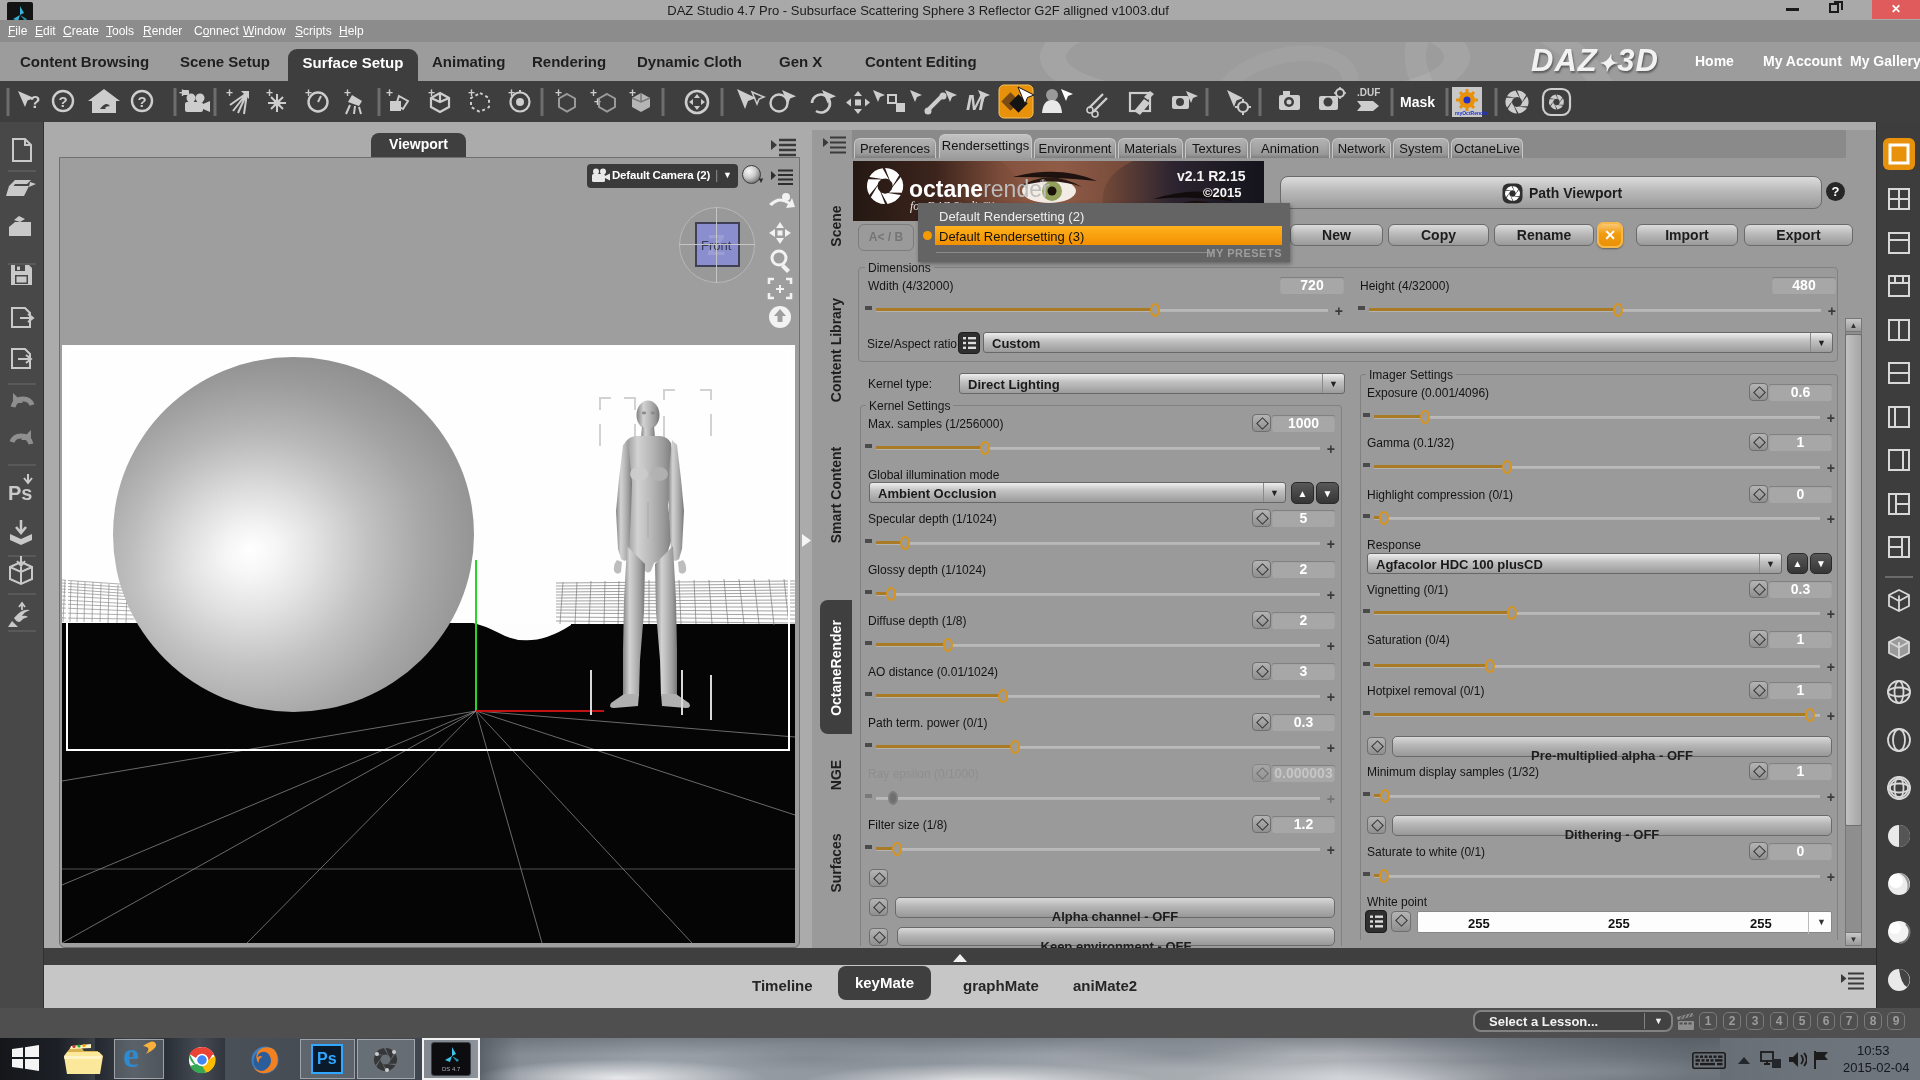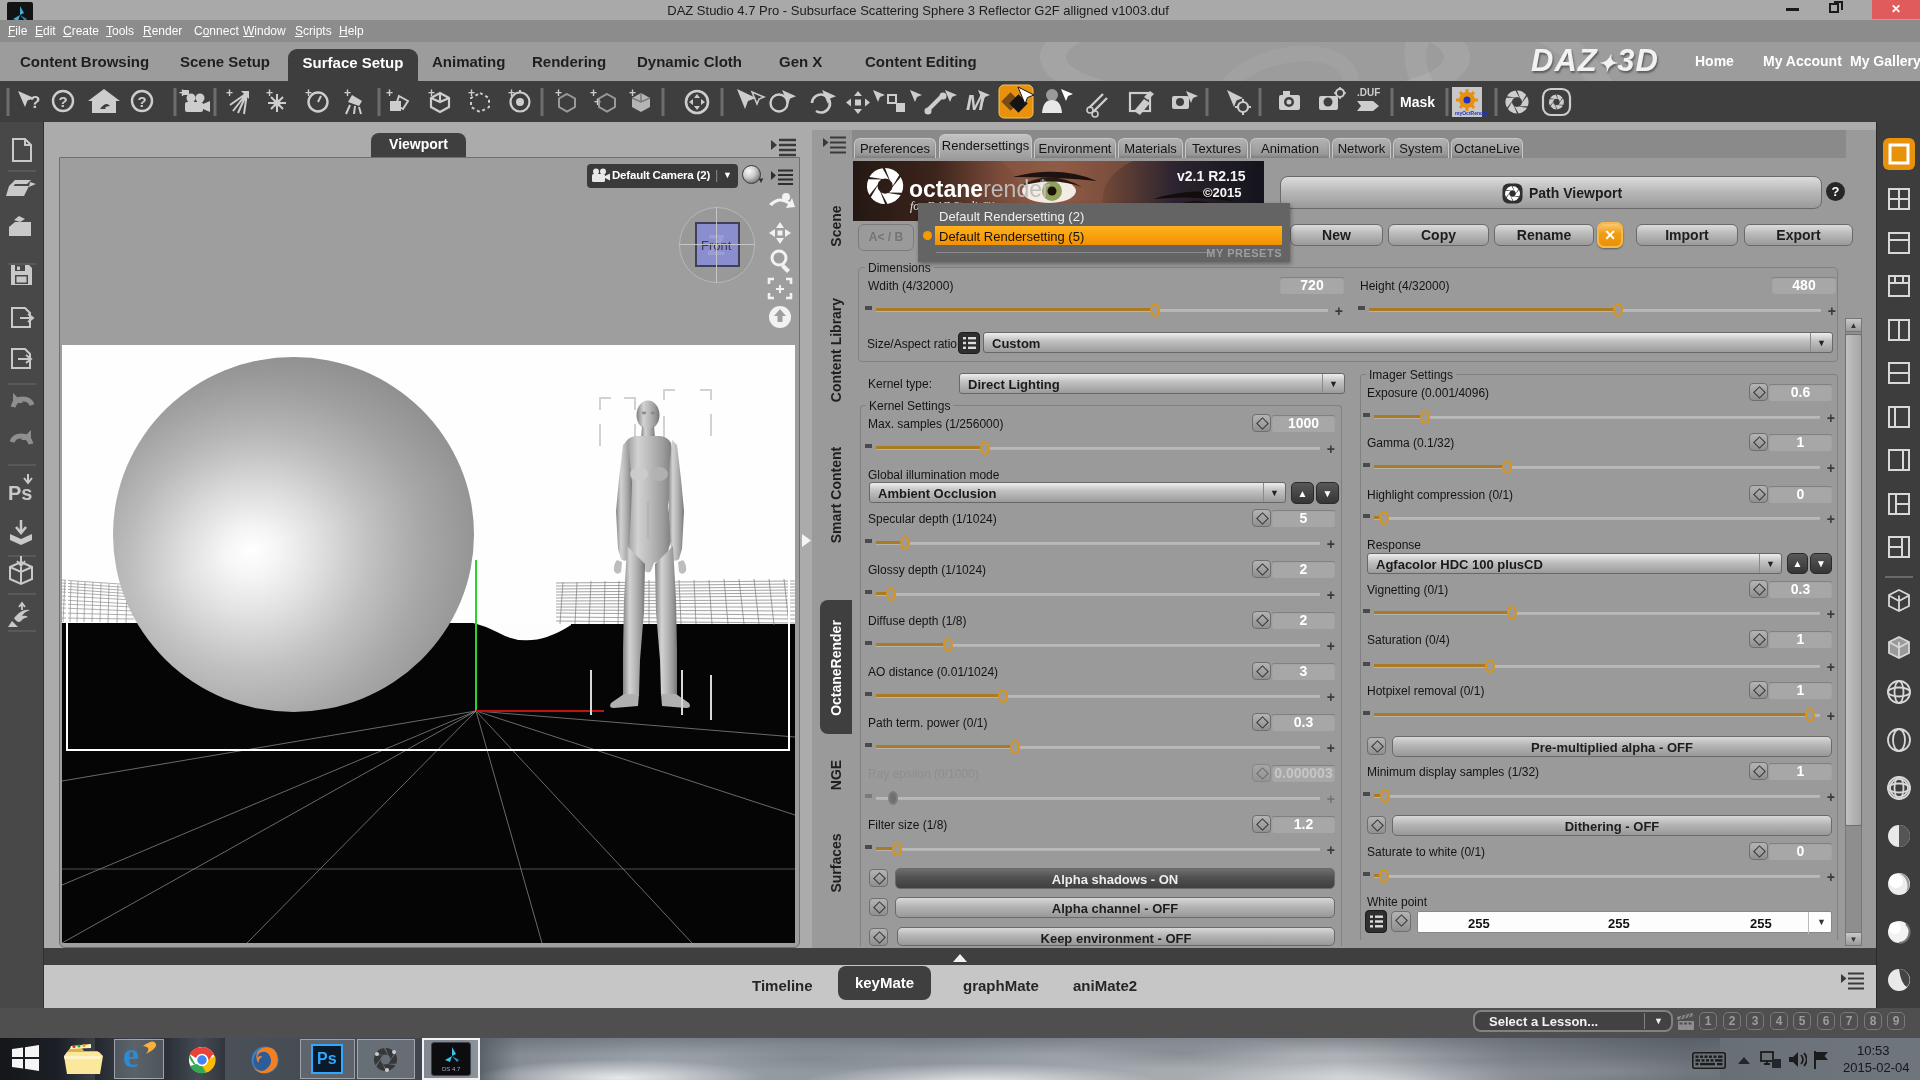--- a/index.html
+++ b/index.html
@@ -84,21 +84,21 @@
   .slider { position:absolute; height:16px; }
   .slider .minus { position:absolute; left:0; top:4px; width:7px; height:4px; background:#4a4a4a; }
   .slider .track { position:absolute; left:11px; right:15px; top:7px; height:2px; background:#b9b9b9;
     box-shadow:0 1px 0 rgba(255,255,255,.25); }
   .slider .fill { position:absolute; left:11px; top:6px; height:3px; background:#a97b25; }
   .slider .knob { position:absolute; top:1px; width:10px; height:14px; border-radius:50%;
     border:2px solid #d7941e; background:#9b9b9b; }
   .slider .plus { position:absolute; right:0; top:1px; font-size:14px; font-weight:bold; color:#3a3a3a; }
   .togglebtn { position:absolute; height:21px; border:1px solid #6a6a6a; border-radius:5px;
     background:linear-gradient(#d8d8d8,#b5b5b5 45%,#989898); color:#1d1d1d; font-weight:bold;
-    font-size:13px; text-align:center; padding-top:3px; }
+    font-size:13px; text-align:center; padding-top:11px; }
   .togglebtn.dark { background:linear-gradient(#6e6e6e,#515151 45%,#3f3f3f); color:#ededed; }
   .udbtn { position:absolute; width:23px; height:22px; background:linear-gradient(#585858,#353535);
     border:1px solid #2a2a2a; border-radius:5px; color:#fff; font-size:10px; text-align:center;
     line-height:21px; }
   .ptab { height:20px; background:linear-gradient(#b2b2b2,#949494); border:1px solid #c8c8c8;
     border-bottom:none; border-radius:6px 6px 0 0; font-size:13px; color:#141414;
     text-align:center; line-height:19px; box-shadow:inset 0 -2px 3px rgba(0,0,0,.15); }
   .ptab.sel { height:24px; background:linear-gradient(#c2c2c2,#9d9d9d); line-height:22px;
     box-shadow:none; }
   #banner { left:853px; top:161px; width:411px; height:60px; }
@@ -725,21 +725,20 @@
   <div class="diamondbtn" style="left:1252px;top:815px;"></div>
   <div class="valbox" style="left:1272px;top:816px;width:63px;line-height:17px;">1.2</div>
   <div class="slider" style="left:865px;top:841px;width:470px;">
     <div class="minus"></div>
       <div class="track"></div>
       <div class="fill" style="width:21px;"></div>
     <div class="knob" style="left:27px;"></div>
       <span class="plus">+</span>
   </div>
   <div class="diamondbtn" style="left:869px;top:869px;"></div>
-  <div class="togglebtn dark" style="left:895px;top:868px;width:440px;">Alpha shadows - ON</div>
   <div class="diamondbtn" style="left:869px;top:898px;"></div>
   <div class="togglebtn" style="left:895px;top:897px;width:440px;">Alpha channel - OFF</div>
   <div class="diamondbtn" style="left:869px;top:928px;"></div>
   <div class="togglebtn" style="left:897px;top:927px;width:438px;height:19px;">Keep environment - OFF</div>
 
   <div class="groupbox" style="left:1360px;top:374px;width:478px;height:566px;border-bottom:none;border-radius:4px 4px 0 0;"></div>
   <div class="grouplbl" style="left:1366px;top:368px;">Imager Settings</div>
   <span class="lbl" style="left:1367px;top:386px;">Exposure (0.001/4096)</span>
   <div class="diamondbtn" style="left:1749px;top:383px;"></div>
   <div class="valbox" style="left:1769px;top:384px;width:63px;line-height:17px;">0.6</div>
@@ -855,21 +854,21 @@
 
   <div class="abs" style="left:1845px;top:318px;width:17px;height:628px;background:#8e8e8e;border:1px solid #777;"></div>
   <div class="abs" style="left:1845px;top:318px;width:17px;height:14px;background:linear-gradient(#c9c9c9,#9a9a9a);border:1px solid #777;color:#333;font-size:8px;text-align:center;line-height:14px;">▲</div>
   <div class="abs" style="left:1845px;top:932px;width:17px;height:14px;background:linear-gradient(#c9c9c9,#9a9a9a);border:1px solid #777;color:#333;font-size:8px;text-align:center;line-height:14px;">▼</div>
   <div class="abs" style="left:1845px;top:334px;width:17px;height:492px;background:linear-gradient(90deg,#c2c2c2,#a5a5a5);border:1px solid #6f6f6f;border-radius:2px;"></div>
 
   <div class="abs" style="left:918px;top:203px;width:372px;height:59px;background:#646464;box-shadow:1px 2px 4px rgba(0,0,0,.35);"></div>
   <span class="abs" style="left:939px;top:209px;font-size:13px;color:#efefef;">Default Rendersetting (2)</span>
   <div class="abs" style="left:935px;top:226px;width:347px;height:19px;background:linear-gradient(#ffb21e,#f39000);"></div>
   <div class="abs" style="left:923px;top:231px;width:9px;height:9px;border-radius:50%;background:#f59b00;"></div>
-  <span class="abs" style="left:939px;top:229px;font-size:13px;color:#111;">Default Rendersetting (5)</span>
+  <span class="abs" style="left:939px;top:229px;font-size:13px;color:#111;">Default Rendersetting (3)</span>
   <div class="abs" style="left:936px;top:252px;width:278px;height:1px;background:#8c8c8c;"></div>
   <span class="abs" style="left:1182px;top:247px;width:100px;text-align:right;font-size:11px;font-weight:bold;color:#9e9e9e;letter-spacing:0.5px;">MY PRESETS</span>
   <div class="abs" id="farright">
     <svg width="43" height="916" viewBox="0 0 43 916">
       <rect x="6" y="16" width="32" height="32" rx="6" fill="#e8920c"></rect>
       <rect x="13" y="23" width="18" height="18" fill="none" stroke="#fff" stroke-width="3"></rect>
       <g fill="none" stroke="#d8d8d8" stroke-width="2">
         <g>
             <rect x="12" y="67" width="20" height="20"></rect>
             <path d="M12 77 h20 M22 67 v20"></path>

